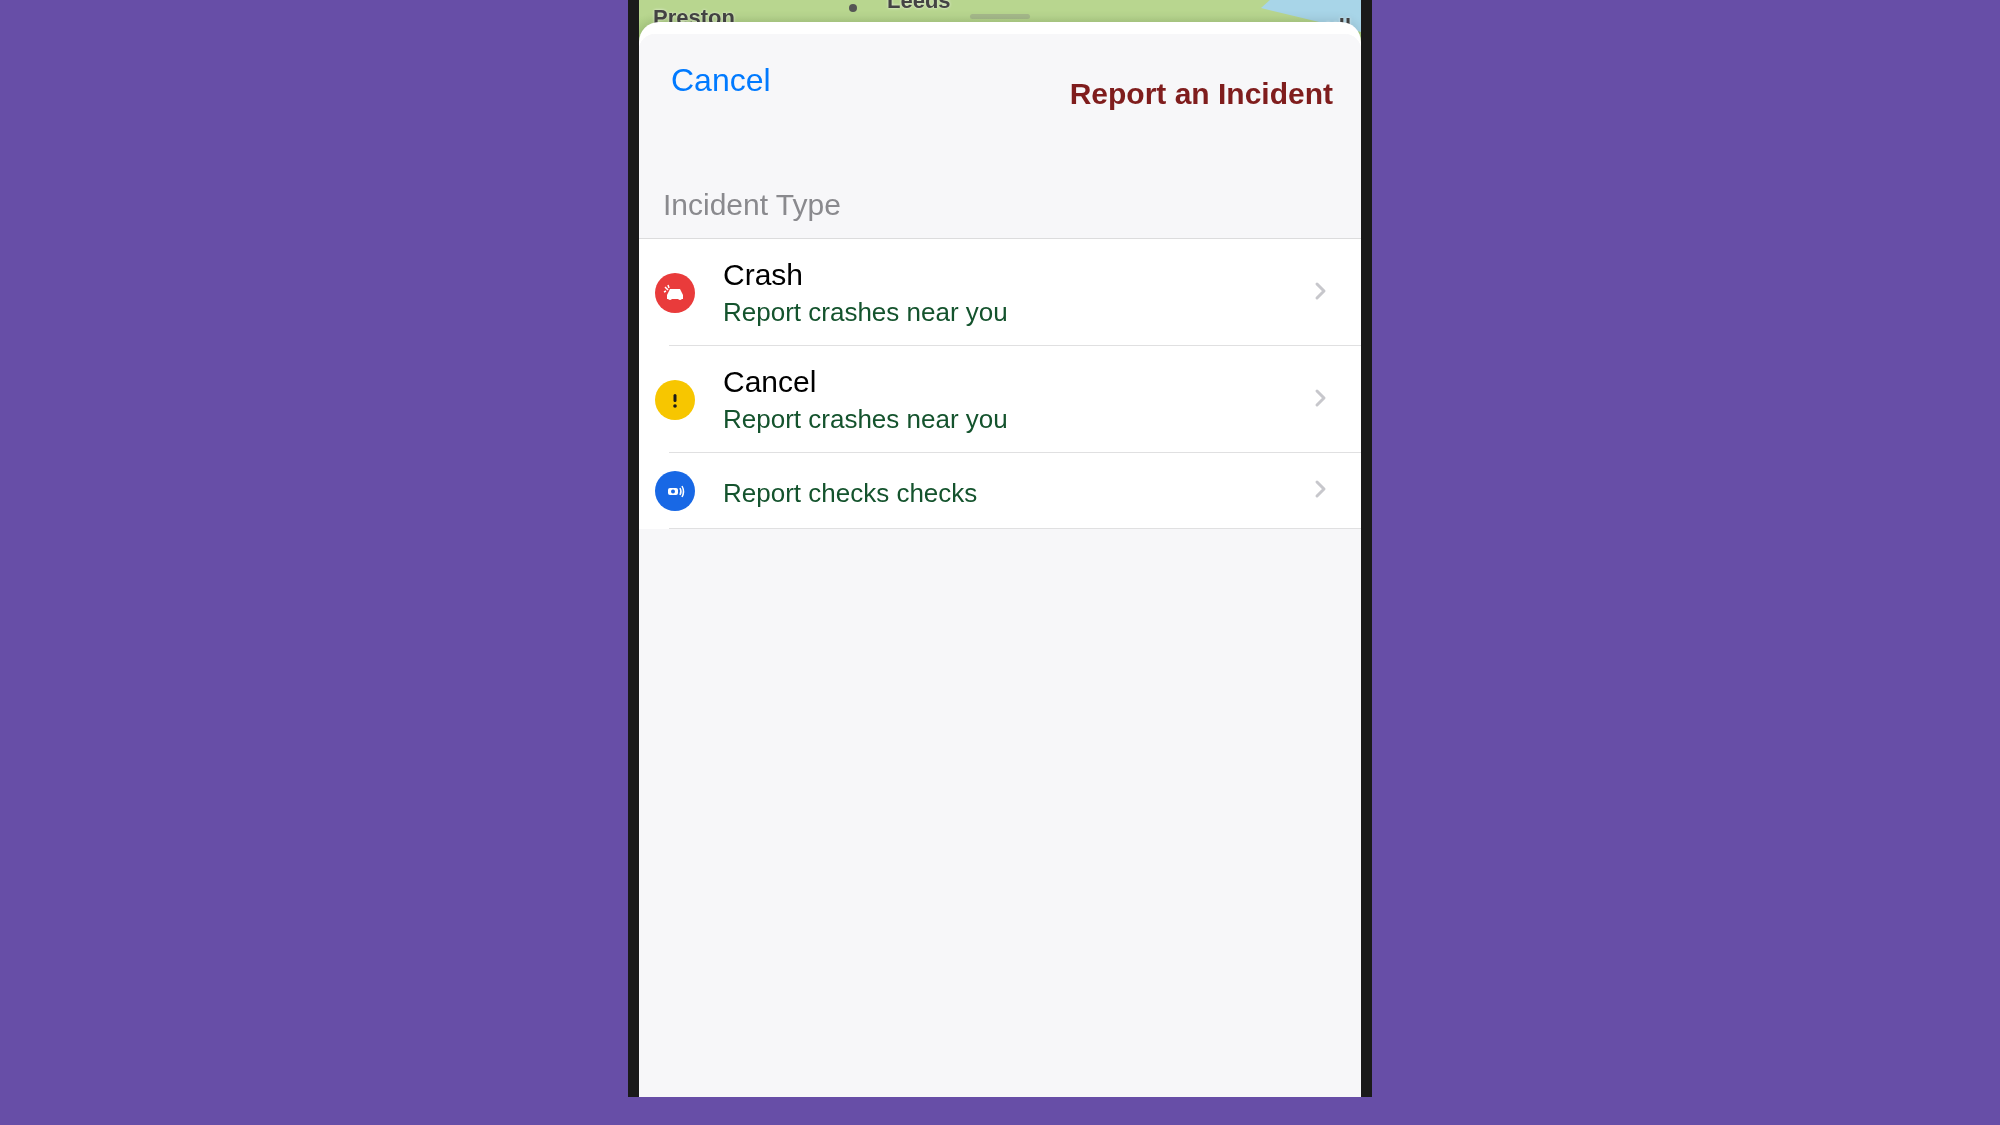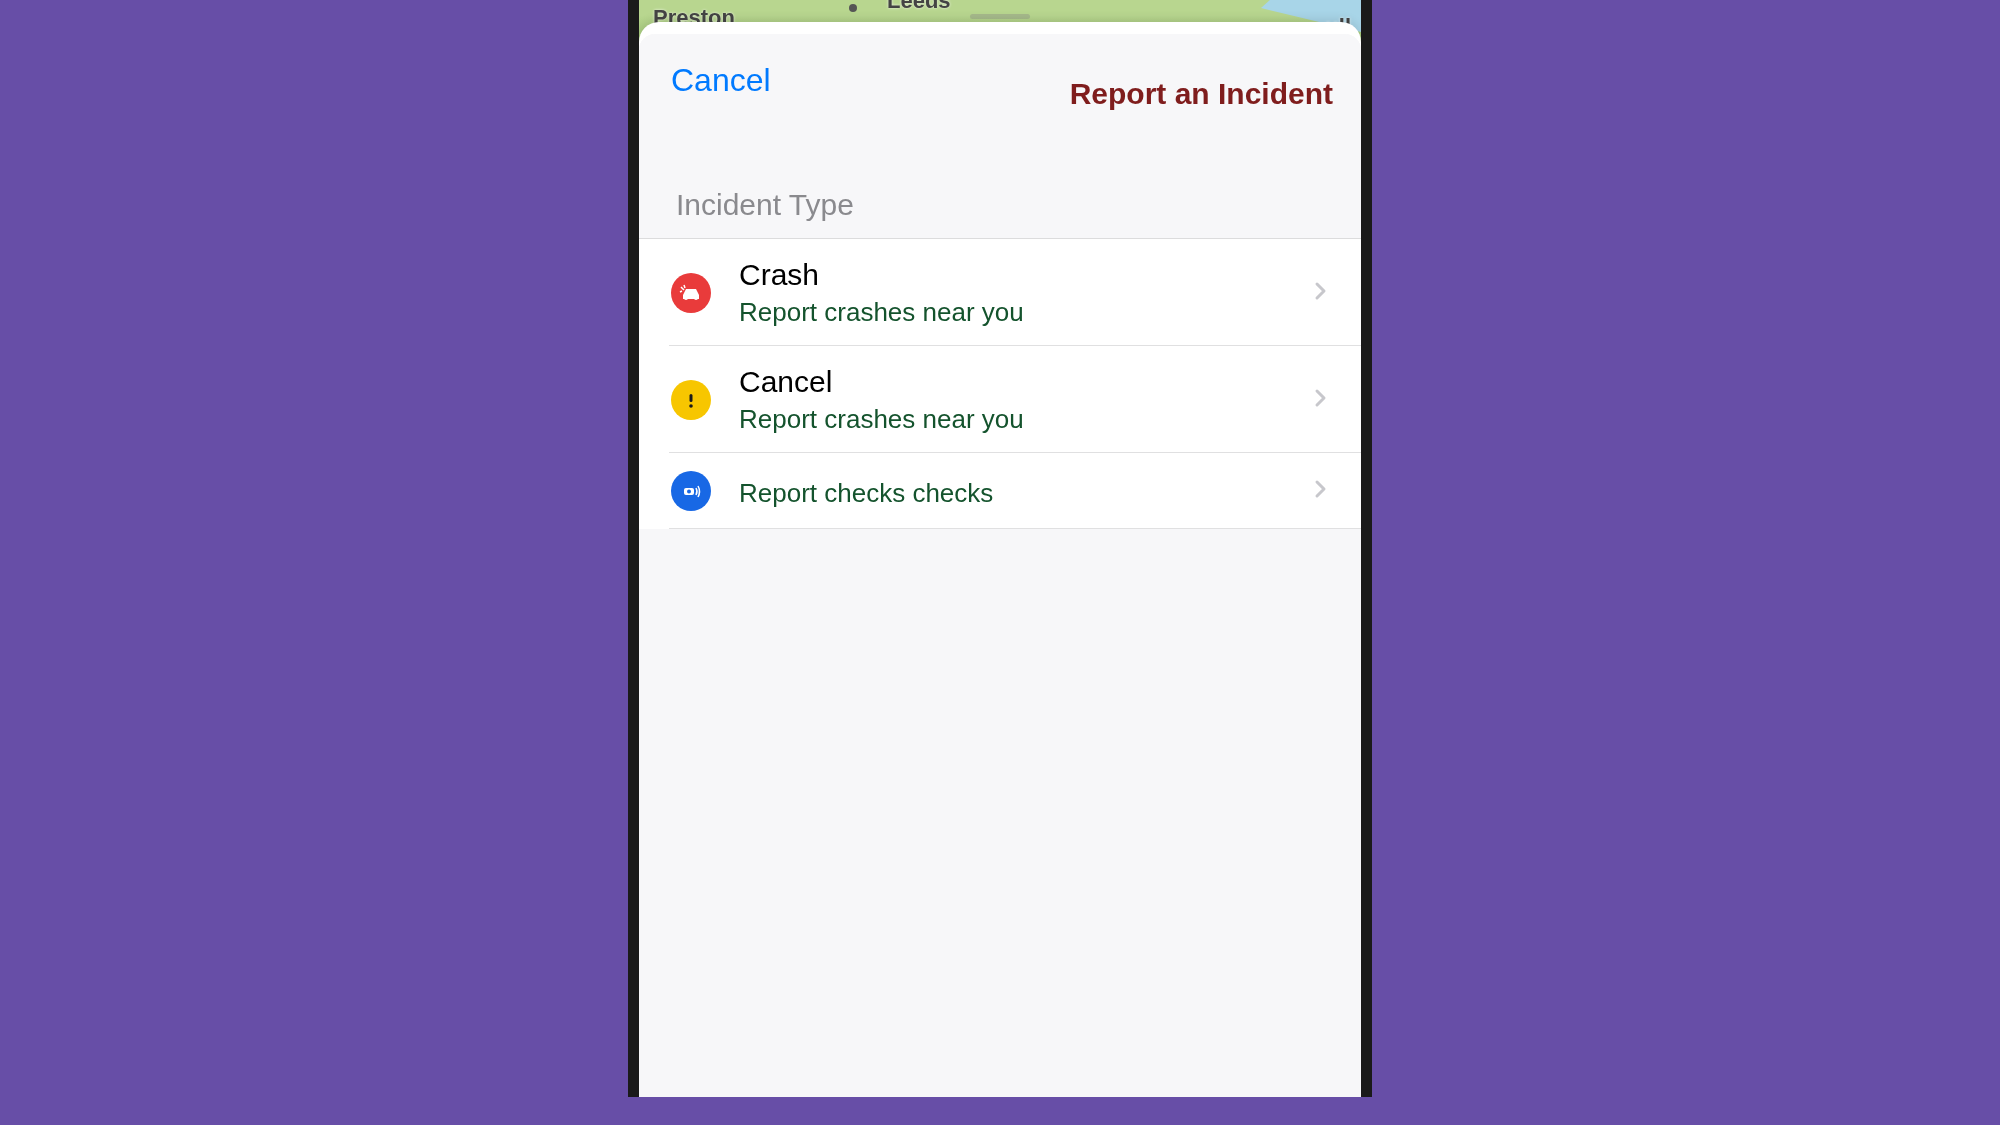--- a/index.html
+++ b/index.html
@@ -143,36 +143,36 @@
       cursor: pointer;
     }
 
     .sheet-title {
       font-size: 30px;
       font-weight: 700;
       color: #7f1d1d;
     }
 
     .section-header {
-      padding: 62px 32px 16px 37px;
+      padding: 62px 32px 16px 24px;
       font-size: 30px;
       font-weight: 400;
       color: #8a8a8e;
       background: #f7f7f9;
     }
 
     .list {
       background: #ffffff;
       border-top: 1px solid rgba(60,60,67,0.18);
     }
 
     .list-row {
       display: flex;
       align-items: center;
-      padding: 18px 24px 18px 32px;
+      padding: 18px 24px 18px 16px;
       cursor: pointer;
       position: relative;
     }
 
     .list-row::after {
       content: "";
       position: absolute;
       bottom: 0;
       left: 30px;
       right: 0;

